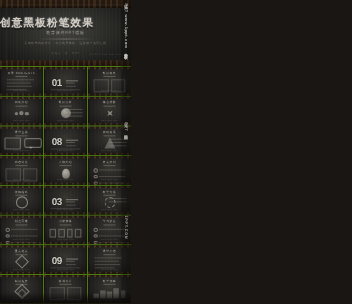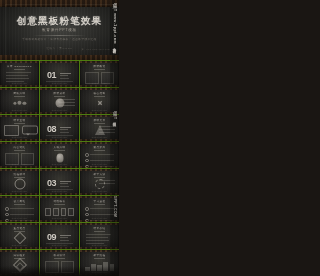--- a/index.html
+++ b/index.html
@@ -18,21 +18,21 @@
   .hero-top-strip{position:absolute;left:0;top:0;width:119px;height:7px;
     background:linear-gradient(180deg,#241a12,#1b130d);
     box-shadow:inset 0 -1px 0 rgba(0,0,0,.5);}
   .hero-top-strip:after{content:"";position:absolute;inset:0;
     background:repeating-linear-gradient(90deg,rgba(120,80,45,.30) 0 2px,rgba(40,26,16,.35) 2px 5px);}
   .hero-bot-strip{position:absolute;left:0;bottom:0;width:119px;height:5px;
     background:linear-gradient(180deg,#2a1d13,#15100b);}
   .hero-bot-strip:after{content:"";position:absolute;inset:0;
     background:repeating-linear-gradient(90deg,rgba(125,82,46,.28) 0 2px,rgba(35,24,15,.4) 2px 5px);}
 
-  .hero-title{position:absolute;left:0;right:0;top:15px;text-align:center;
+  .hero-title{position:absolute;left:0;right:0;top:15px;text-align:left;
     font-size:9.5px;font-weight:bold;letter-spacing:1.2px;
     color:#ded9d0;text-shadow:0 0 1.5px rgba(255,255,255,.45),0 1px 0 rgba(0,0,0,.6);
     opacity:.93;}
   .hero-sub{position:absolute;left:0;right:0;top:28px;text-align:center;
     font-size:3.6px;letter-spacing:.7px;color:#b9b1a5;opacity:.8;}
   .hero-rule{position:absolute;left:33px;right:33px;top:35px;height:1px;
     background:linear-gradient(90deg,transparent,rgba(200,195,185,.35),transparent);}
   .hero-desc{position:absolute;left:0;right:0;top:38px;text-align:center;
     font-size:2.6px;letter-spacing:.45px;color:#8d877e;opacity:.75;line-height:4px;}
   .hero-foot{position:absolute;left:0;right:0;top:47px;text-align:center;

